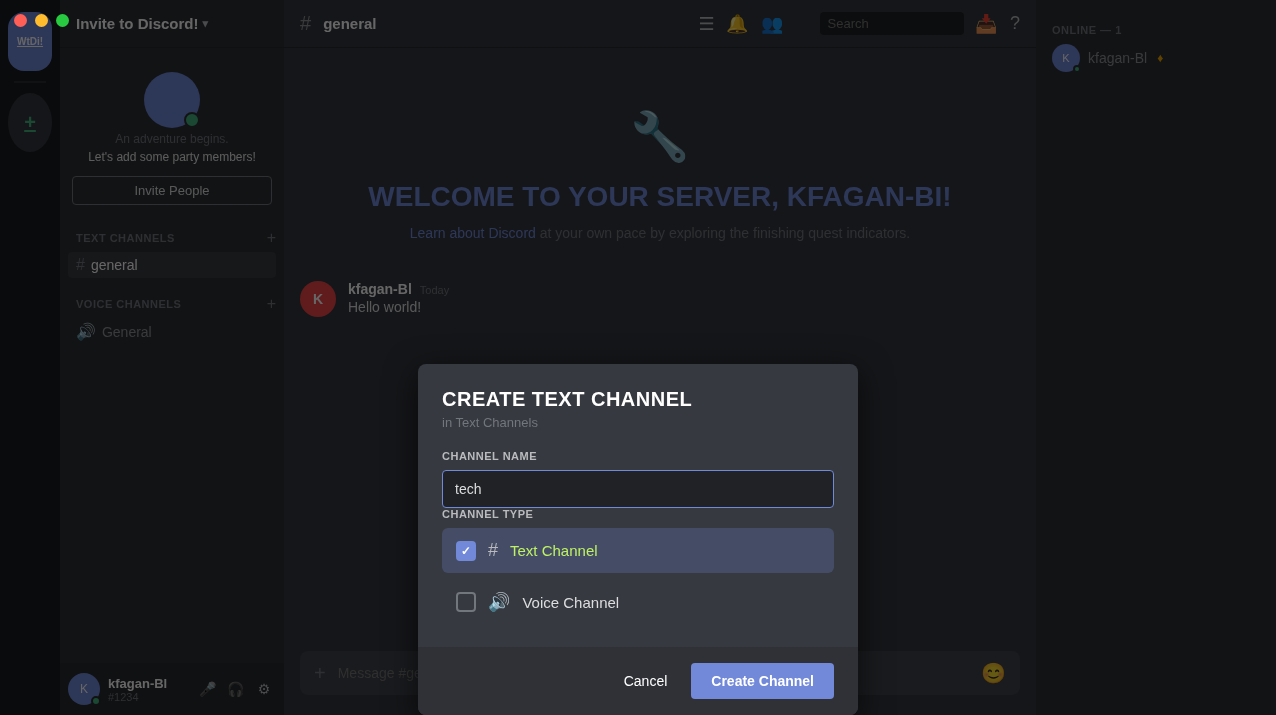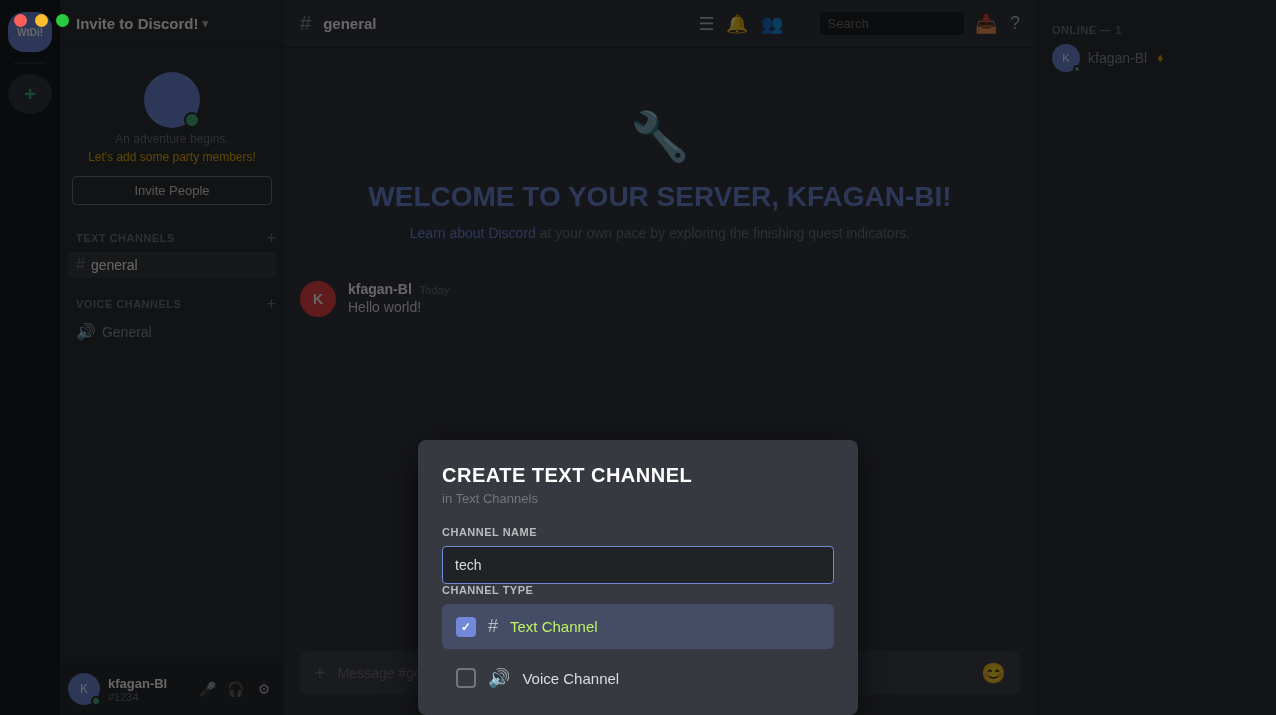--- a/index.html
+++ b/index.html
@@ -43,30 +43,31 @@
       background: #1a1c1f;
       display: flex;
       flex-direction: column;
       align-items: center;
       padding-top: 12px;
       gap: 8px;
       flex-shrink: 0;
     }
     .server-icon {
       width: 44px;
-      height: 40px;
+      height: 59px;
       border-radius: 50%;
       background: #36393f;
       display: flex;
       align-items: center;
       justify-content: center;
       cursor: pointer;
       font-size: 11px;
       color: #7289da;
       font-weight: bold;
+      text-decoration: underline;
     }
     .server-icon.active {
       border-radius: 16px;
     }
     .server-divider {
       width: 32px;
       height: 2px;
       background: #2c2f33;
       margin: 2px 0;
     }
@@ -189,21 +190,21 @@
       background: #43b581;
       border: 2px solid #2f3136;
     }
     .server-banner-text {
       font-size: 12px;
       color: #72767d;
       text-align: center;
     }
     .server-banner-subtext {
       font-size: 12px;
-      color: #eab308;
+      color: #e5e5e5;
       text-align: center;
     }
     .invite-btn {
       margin-top: 8px;
       padding: 6px 16px;
       background: transparent;
       border: 1px solid #72767d;
       border-radius: 4px;
       color: #dcddde;
       font-size: 13px;
@@ -757,14 +758,18 @@
       </div>
 
       
       <div class="channel-type-option">
         <div class="type-checkbox"></div>
         <span class="type-icon">🔊</span>
         <span class="type-name">Voice Channel</span>
       </div>
     </div>
 
+    <div class="modal-footer">
+      <button class="btn-cancel">Cancel</button>
+      <button class="btn-create">Create Channel</button>
+    </div>
   </div>
 </div>
 
 </body></html>

